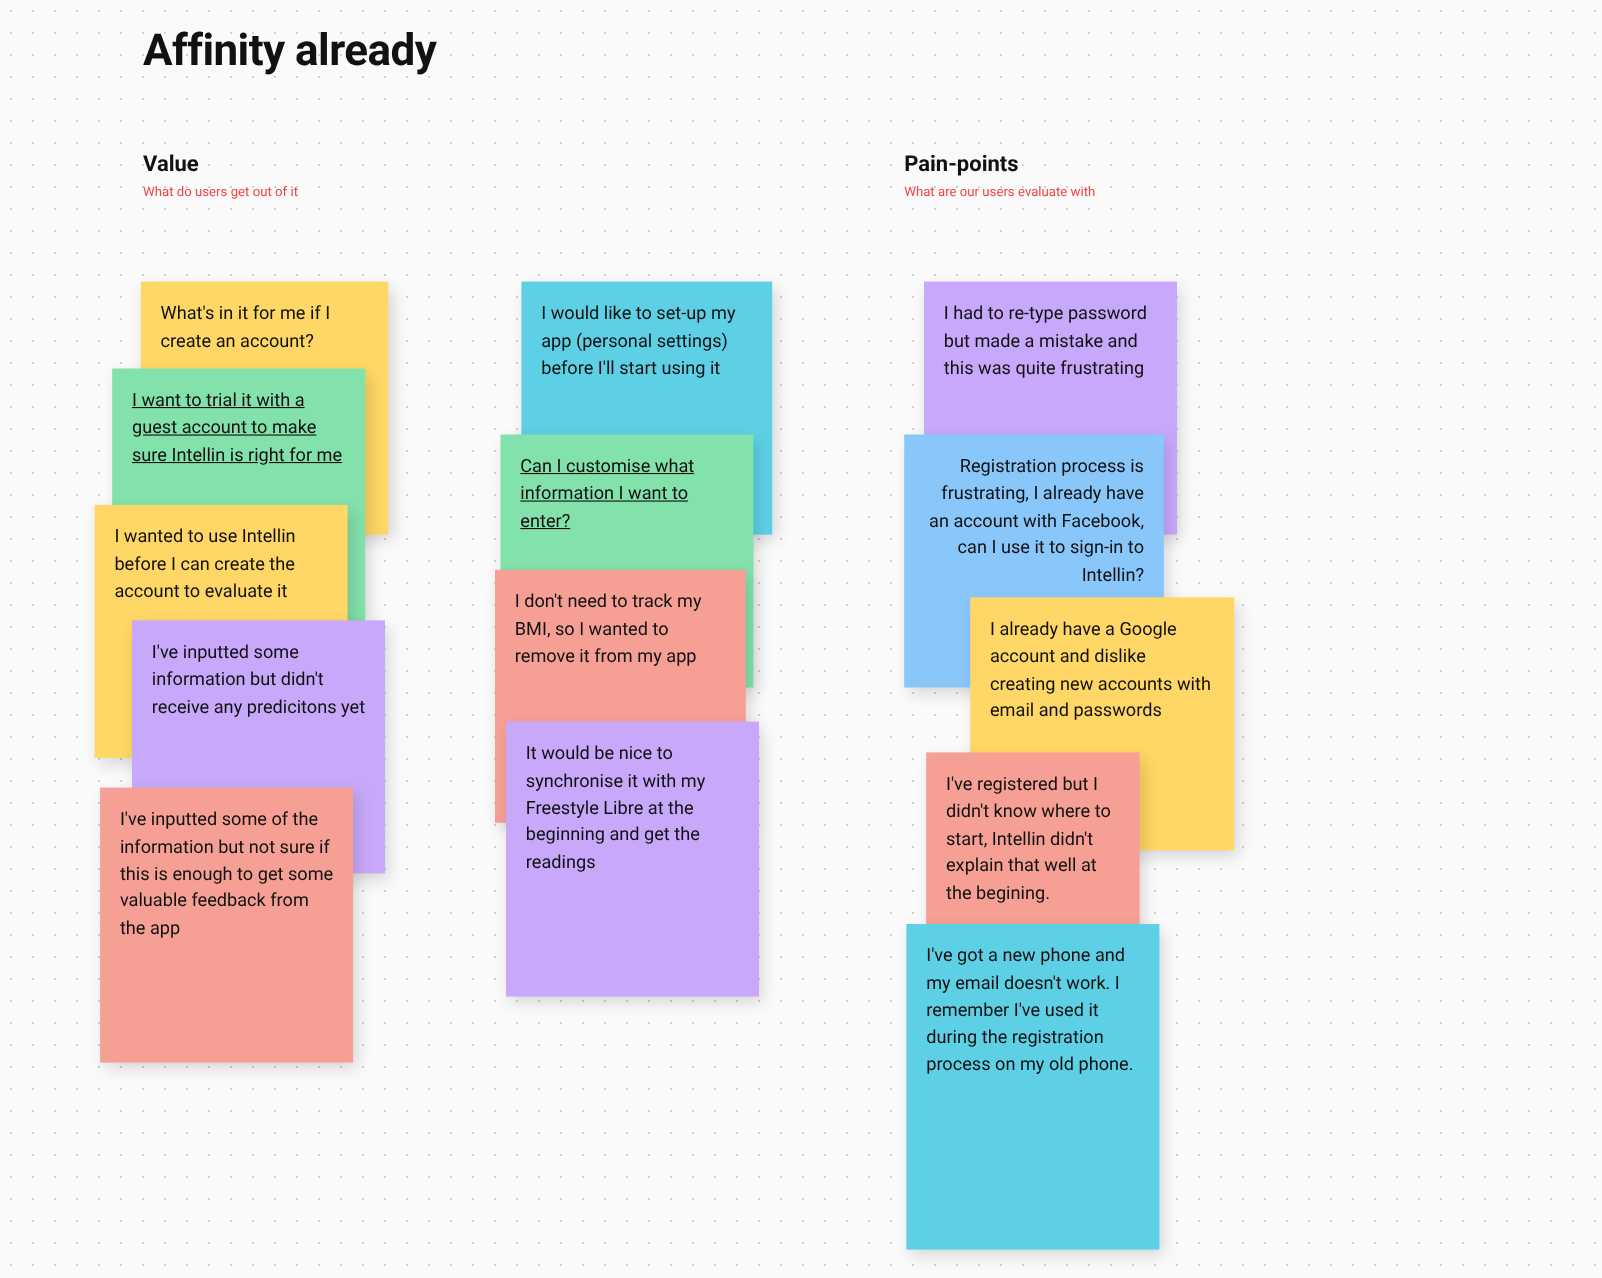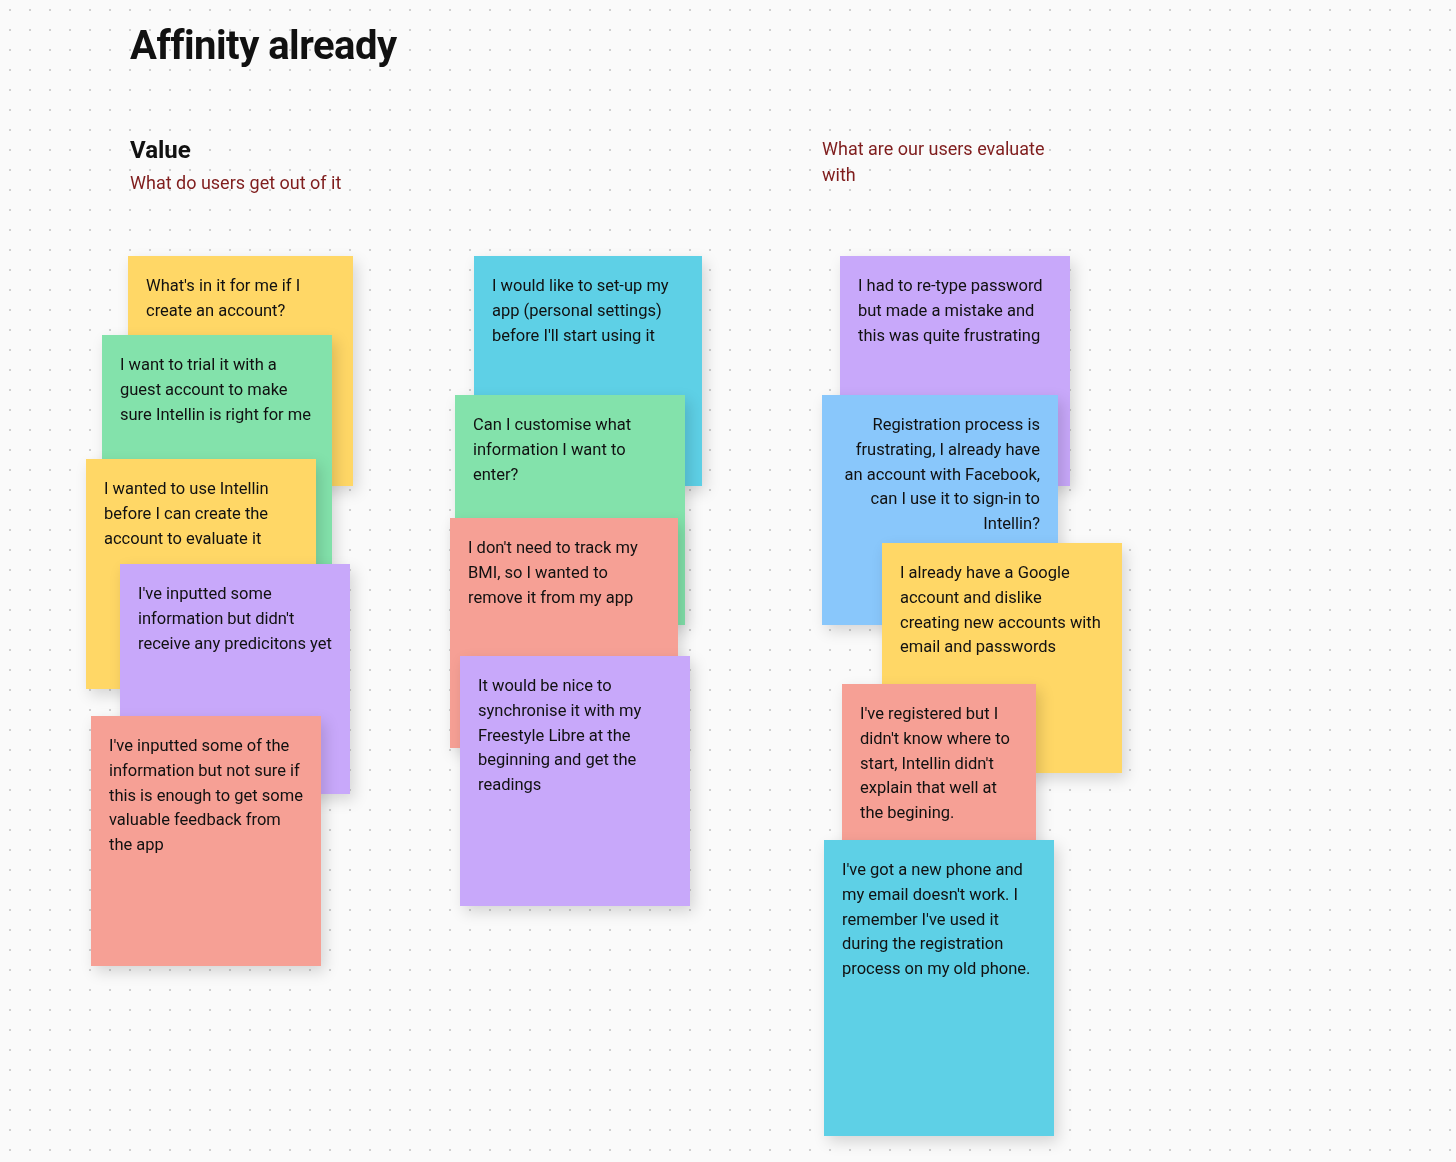--- a/index.html
+++ b/index.html
@@ -21,57 +21,58 @@
     font-size:40px;
     font-weight:700;
     letter-spacing:-0.5px;
   }
   .col-head{
     position:absolute;
     width:260px;
   }
   .col-head h2{
     margin:0 0 6px 0;
-    font-size:24px;
+    font-size:20px;
     font-weight:700;
   }
   .col-head p{
     margin:0;
-    font-size:18px;
+    font-size:12px;
     line-height:1.45;
-    color:#7f1d1d;
+    color:#ef4444;
   }
   .note{
     position:absolute;
     width:230px;
     padding:18px 18px 20px 18px;
     font-size:16.5px;
     line-height:1.5;
     box-shadow:4px 6px 14px rgba(0,0,0,.15);
     box-sizing:border-box;
   }
   .c-yellow{background:#ffd766;}
-  .c-green {background:#83e2ab;}
+  .c-green {background:#83e2ab;text-decoration:underline;}
   .c-purple{background:#c8a8fa;}
   .c-pink  {background:#f6a095;}
   .c-blue  {background:#5ed0e6;}
   .c-sky   {background:#89c7fb;text-align:right;}
 </style>
 </head>
 <body>
 
 <div class="title">Affinity already</div>
 
 <div class="col-head" style="left:130px;top:136px">
   <h2>Value</h2>
   <p>What do users get out of it</p>
 </div>
 <div class="col-head" style="left:476px;top:136px">
 </div>
 <div class="col-head" style="left:822px;top:136px">
+  <h2>Pain-points</h2>
   <p>What are our users evaluate with</p>
 </div>
 
 <div class="note c-yellow" style="left:128px;top:256px;width:225px;height:230px;z-index:1">What's in it for me if I create an account?</div>
 <div class="note c-green" style="left:102px;top:335px;width:230px;height:230px;z-index:2">I want to trial it with a guest account to make sure Intellin is right for me</div>
 <div class="note c-yellow" style="left:86px; top:459px;width:230px;height:230px;z-index:3">I wanted to use Intellin before I can create the account to evaluate it</div>
 <div class="note c-purple" style="left:120px;top:564px;width:230px;height:230px;z-index:4">I've inputted some information but didn't receive any predicitons yet</div>
 <div class="note c-pink" style="left:91px; top:716px;width:230px;height:250px;z-index:5">I've inputted some of the information but not sure if this is enough to get some valuable feedback from the app</div>
 
 <div class="note c-blue" style="left:474px;top:256px;width:228px;height:230px;z-index:1">I would like to set-up my app (personal settings) before I'll start using it</div>

